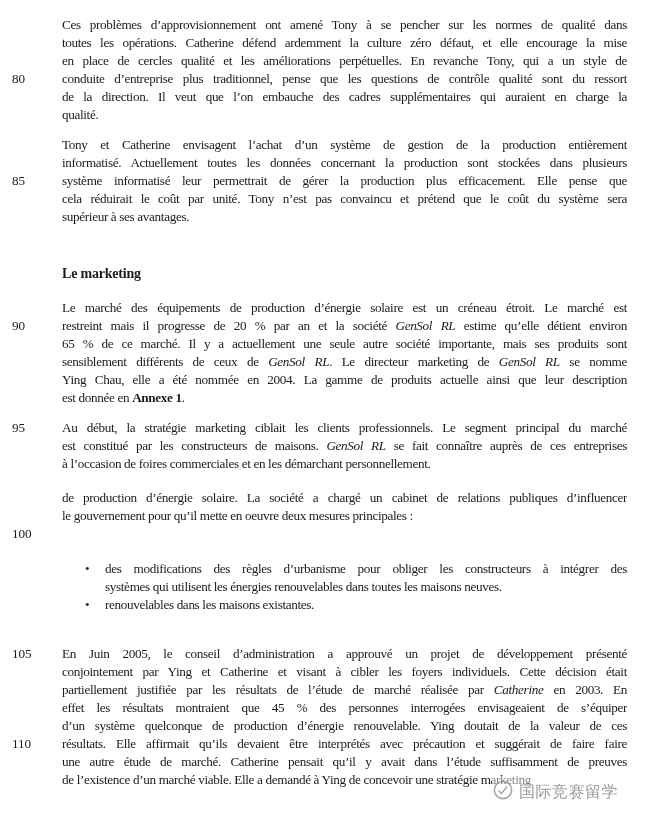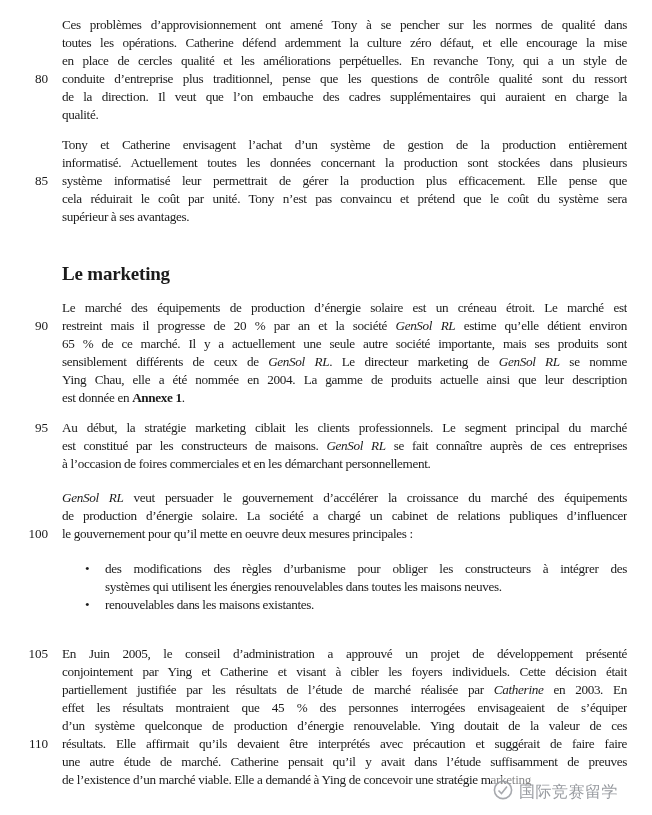--- a/index.html
+++ b/index.html
@@ -1,31 +1,31 @@
 <!DOCTYPE html>
 <html><head>
 <meta charset="utf-8">
 <style>
   html,body{margin:0;padding:0;background:#ffffff;}
   .page{
     position:relative;width:652px;height:815px;background:#ffffff;
     font-family:"Liberation Serif","DejaVu Serif",serif;color:#1b1b1b;overflow:hidden;
   }
   .lnum{
-    position:absolute;left:12px;width:36px;text-align:right;
+    position:absolute;left:12px;width:36px;text-align:left;
     font-size:13.2px;line-height:18px;letter-spacing:-0.1px;
   }
   .block{position:absolute;left:62px;width:565px;}
   .tline{
     height:18px;line-height:18px;font-size:13.2px;letter-spacing:-0.35px;
     text-align:justify;text-align-last:justify;overflow:hidden;
   }
   .tline.final{text-align:right;text-align-last:left;}
   .heading{
-    position:absolute;left:62px;margin:0;font-size:19px;line-height:18px;
+    position:absolute;left:62px;margin:0;font-size:14px;line-height:18px;
     font-weight:bold;letter-spacing:-0.2px;
   }
   .bullet-item{position:relative;margin-left:43px;width:522px;}
   .dot{position:absolute;left:-20px;top:0;font-size:13.2px;line-height:18px;}
   .watermark{
     position:absolute;left:492px;top:776px;height:32px;
     display:flex;align-items:center;gap:5px;color:#989ba0;
     background:rgba(255,255,255,0.45);
   }
   .wm-logo{flex:0 0 auto;opacity:0.85;}
@@ -76,21 +76,20 @@
     <div class="tline final">est donnée en <b>Annexe 1</b>.</div>
   </div>
 
   <div class="block" style="top:419px">
     <div class="tline">Au début, la stratégie marketing ciblait les clients professionnels.  Le segment principal du marché</div>
     <div class="tline">est constitué par les constructeurs de maisons.  <i>GenSol RL</i> se fait connaître auprès de ces entreprises</div>
     <div class="tline final">à l’occasion de foires commerciales et en les démarchant personnellement.</div>
   </div>
 
   <div class="block" style="top:489px">
-    <div class="tline"><i>GenSol RL</i> veut persuader le gouvernement d’accélérer la croissance du marché des équipements</div>
     <div class="tline">de production d’énergie solaire.  La société a chargé un cabinet de relations publiques d’influencer</div>
     <div class="tline final">le gouvernement pour qu’il mette en oeuvre deux mesures principales :</div>
   </div>
 
   <div class="block" style="top:560px">
     <div class="bullet-item">
       <span class="dot">•</span>
       <div class="tline">des modifications des règles d’urbanisme pour obliger les constructeurs à intégrer des</div>
       <div class="tline final">systèmes qui utilisent les énergies renouvelables dans toutes les maisons neuves.</div>
     </div>

